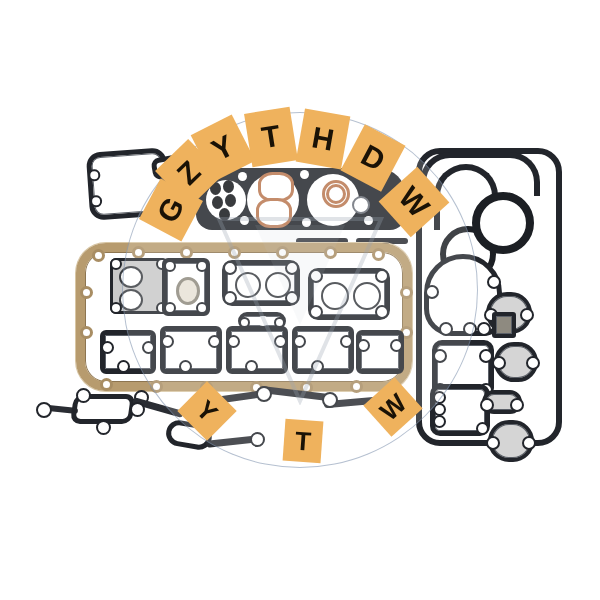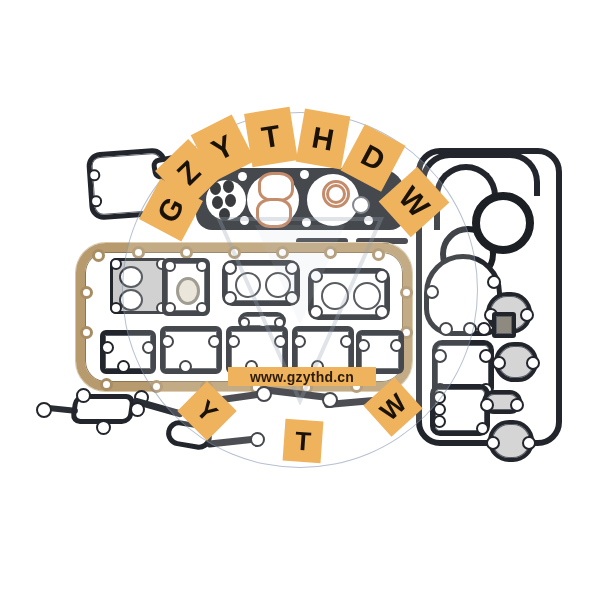--- a/index.html
+++ b/index.html
@@ -327,23 +327,20 @@
   <div class="tile" style="left:300px;top:112px;width:46px;height:54px;font-size:30px;transform:rotate(10deg);">
     <span>H</span>
   </div>
   <div class="tile" style="left:350px;top:132px;width:46px;height:52px;font-size:30px;transform:rotate(28deg);">
     <span>D</span>
   </div>
   <div class="tile" style="left:390px;top:176px;width:48px;height:52px;font-size:30px;transform:rotate(48deg);">
     <span>W</span>
   </div>
 
-  <div class="urlbar" style="left:228px;top:367px;width:148px;height:19px;font-size:14px;">
-    <span>www.gzythd.cn</span>
-  </div>
 
   <div class="tile" style="left:186px;top:390px;width:42px;height:42px;font-size:26px;transform:rotate(45deg);">
     <span>Y</span>
   </div>
   <div class="tile" style="left:284px;top:420px;width:38px;height:42px;font-size:26px;transform:rotate(4deg);">
     <span>T</span>
   </div>
   <div class="tile" style="left:372px;top:386px;width:42px;height:42px;font-size:26px;transform:rotate(-42deg);">
     <span>W</span>
   </div>

